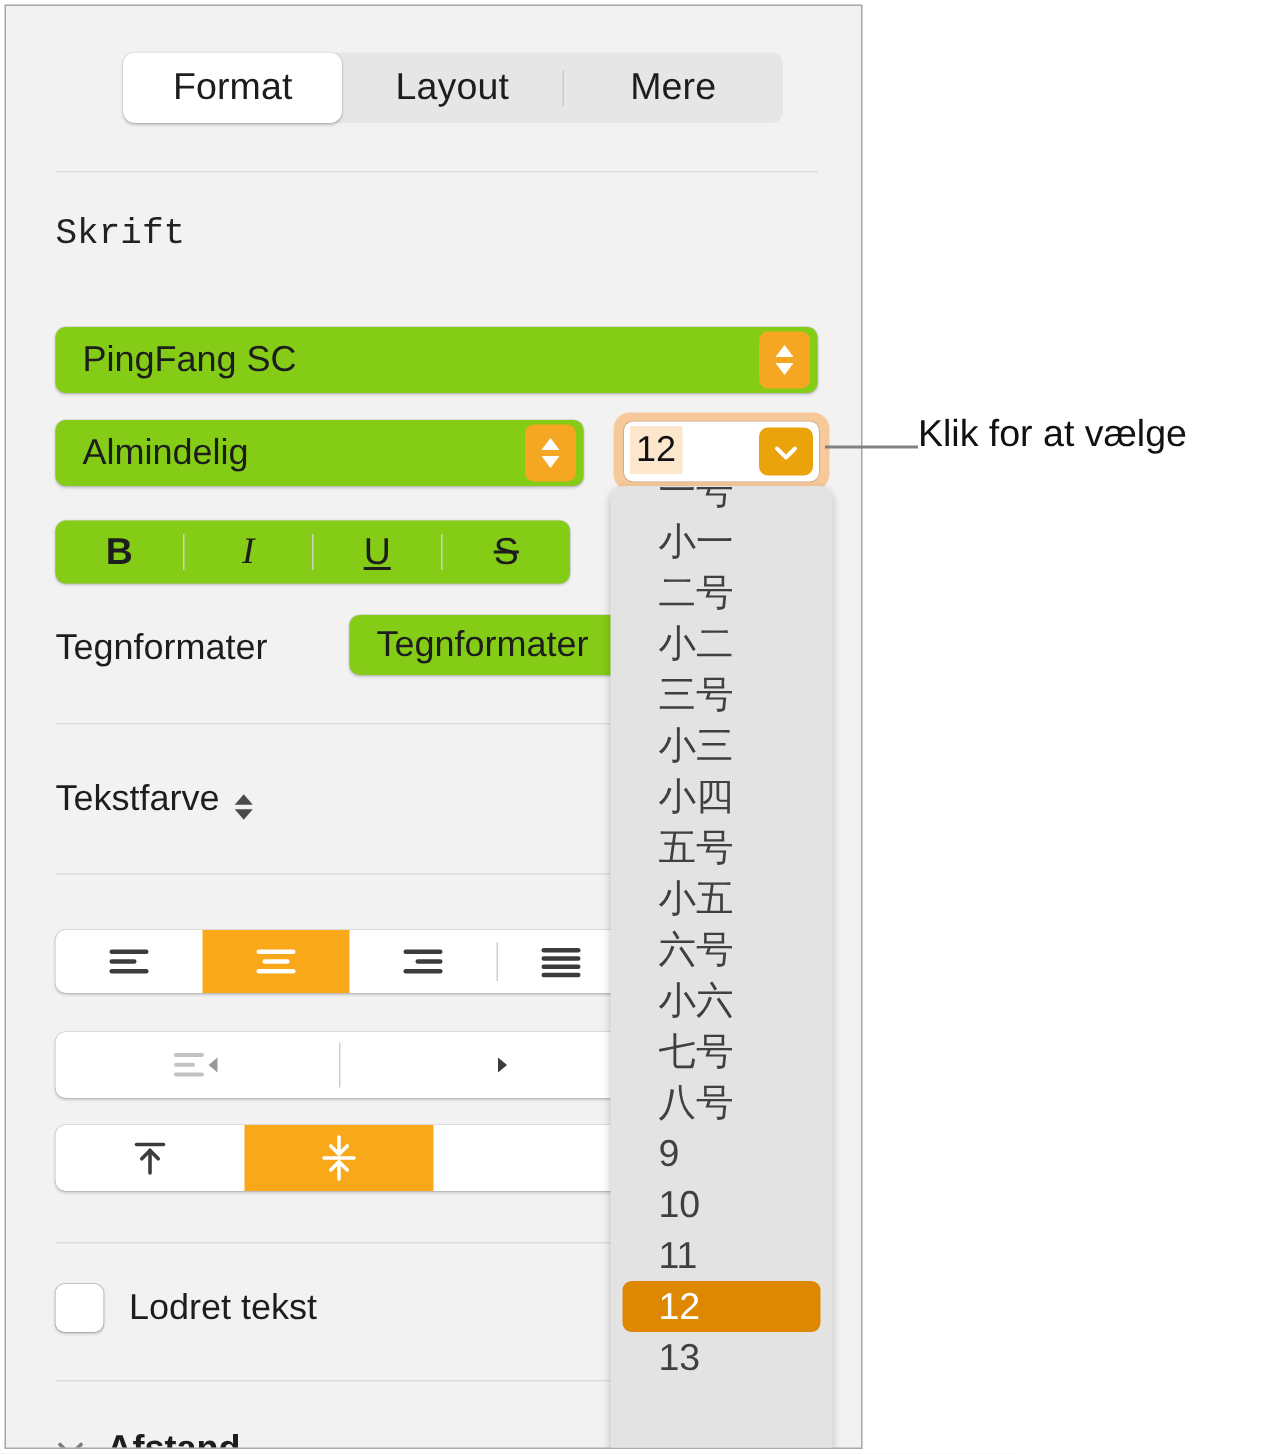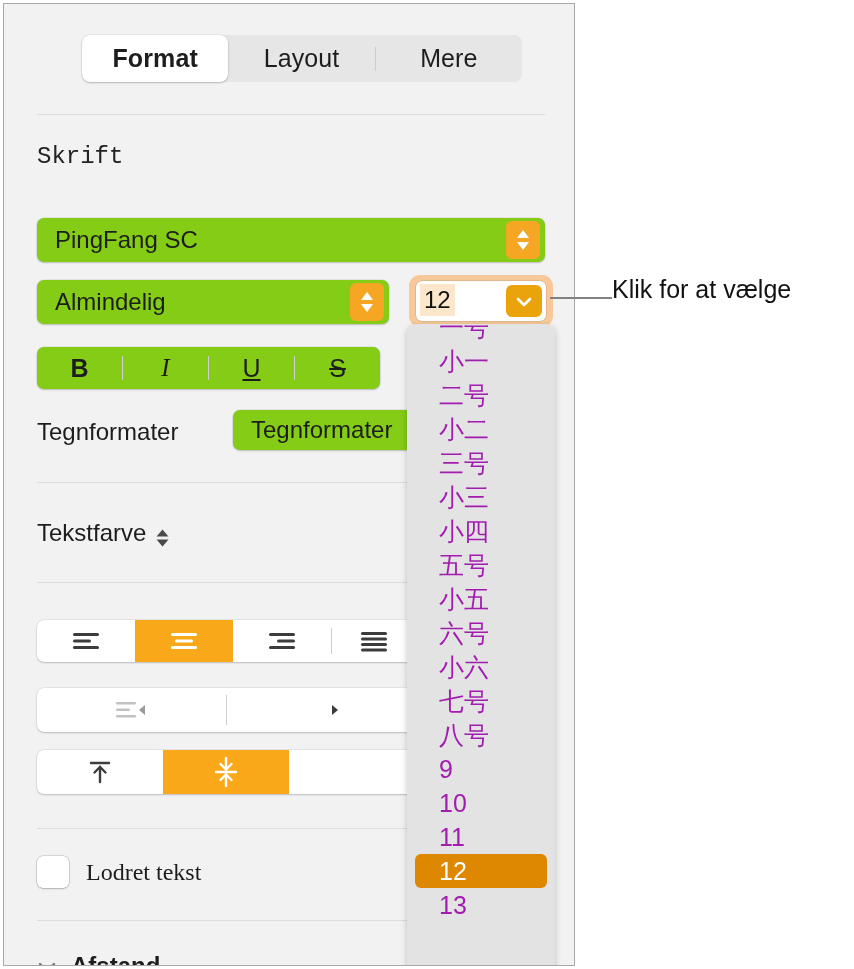--- a/index.html
+++ b/index.html
@@ -35,21 +35,21 @@
     flex:1;height:100%;
     display:flex;align-items:center;justify-content:center;
     font-size:25px;color:#1d1d1d;
     position:relative;
     letter-spacing:.1px;
   }
   .tab.active{
     background:#ffffff;
     border-radius:8px;
     box-shadow:0 1px 2px rgba(0,0,0,.22),0 0 0 .5px rgba(0,0,0,.08);
-    font-weight:700;
+    font-weight:400;
   }
   .tab-sep{
     width:1px;height:24px;background:#cbcbcb;flex:0 0 1px;
   }
 
   
   .hr{
     position:absolute;height:1px;background:#dcdcdc;
   }
 
@@ -170,21 +170,21 @@
   }
   .valign-btn{width:170px;height:100%;display:flex;align-items:center;justify-content:center;}
   .valign-btn.active{background:#f9a81a;}
 
   
   #lodret{position:absolute;left:33px;top:852px;display:flex;align-items:center;gap:17px;}
   .checkbox{
     width:32px;height:32px;background:#ffffff;border-radius:6px;
     box-shadow:0 1px 2px rgba(0,0,0,.18),0 0 0 .5px rgba(0,0,0,.22);
   }
-  #lodret .cb-label{font-size:24px;color:#1d1d1d;font-family:Liberation Serif, serif;}
+  #lodret .cb-label{font-size:24px;color:#1d1d1d;}
 
   
   #afstand{
     position:absolute;left:33px;top:948px;
     display:flex;align-items:center;gap:14px;
     font-size:24px;font-weight:700;color:#1d1d1d;
   }
 
   
   #size-menu{
@@ -194,21 +194,21 @@
     border-radius:9px 9px 0 0;
     box-shadow:0 2px 6px rgba(0,0,0,.22);
     overflow:hidden;
     box-sizing:border-box;
   }
   #size-menu .menu-inner{position:absolute;left:0;top:-14px;width:100%;}
   .menu-item{
     height:34px;line-height:34px;
     margin:0 8px;
     padding-left:24px;
-    font-size:25px;color:#a21caf;
+    font-size:25px;color:#404040;
     border-radius:6px;
     white-space:nowrap;
   }
   .menu-item.selected{background:#dd8800;color:#ffffff;}
 
   
   #callout-line{
     position:absolute;left:550px;top:297px;
     width:62px;height:2px;background:#818181;
   }

